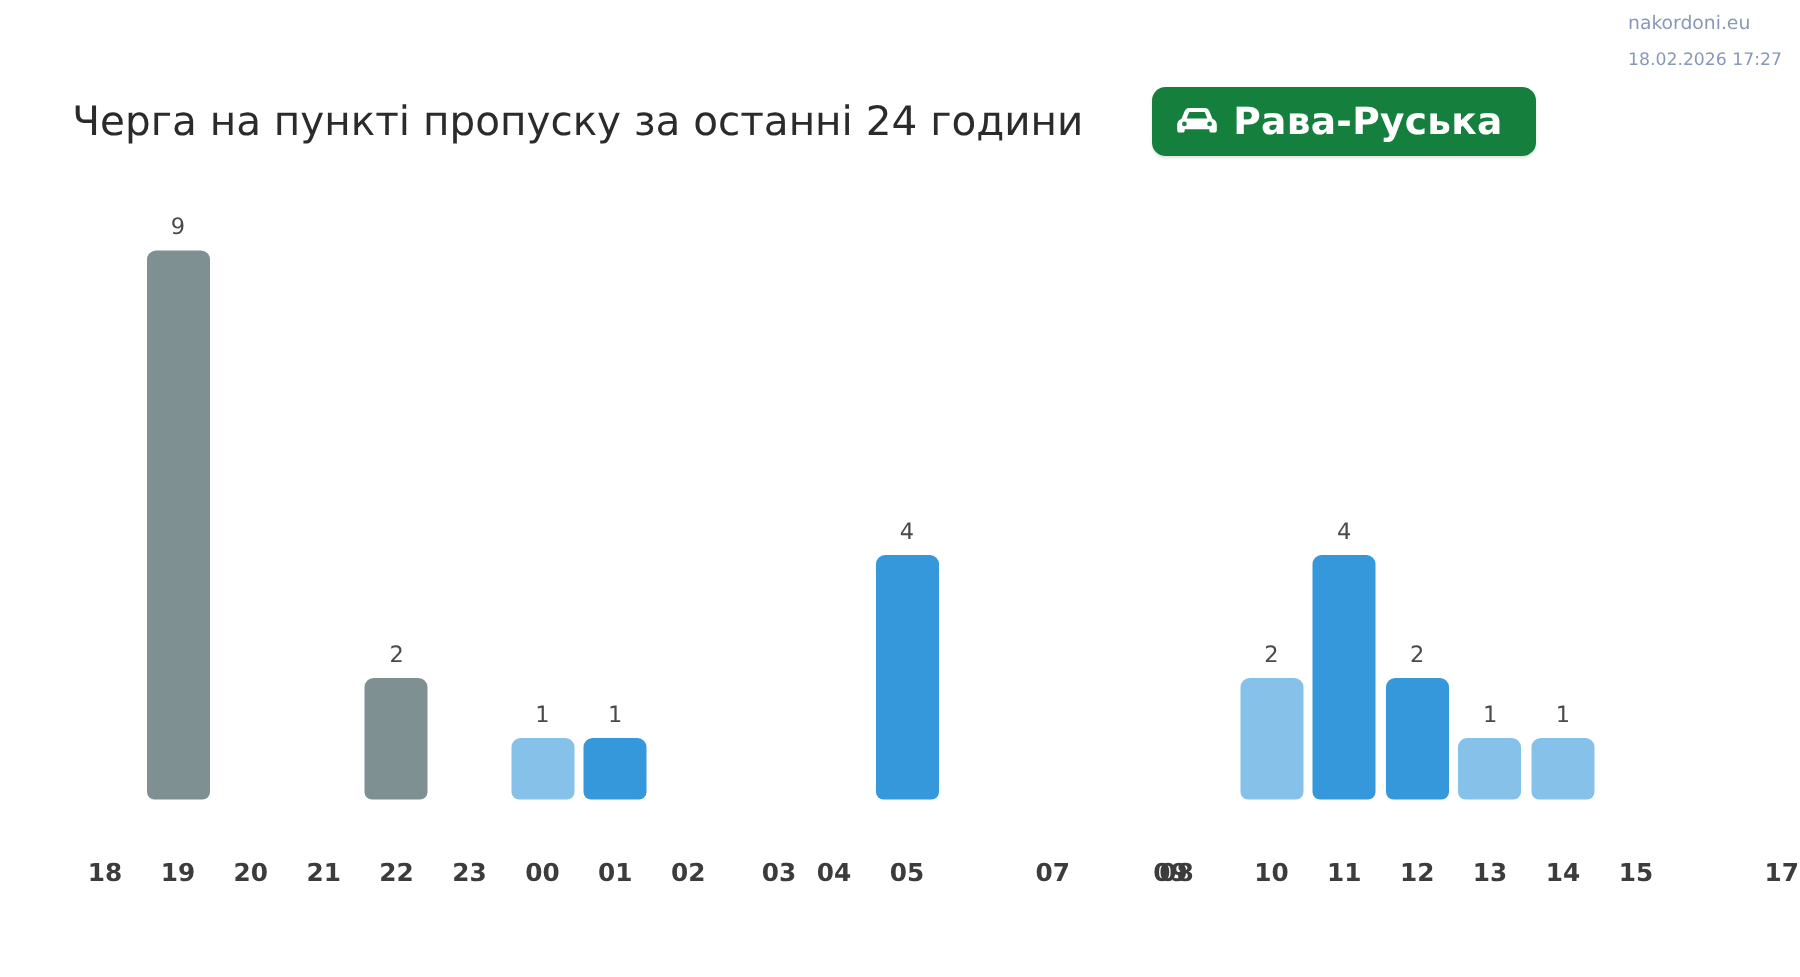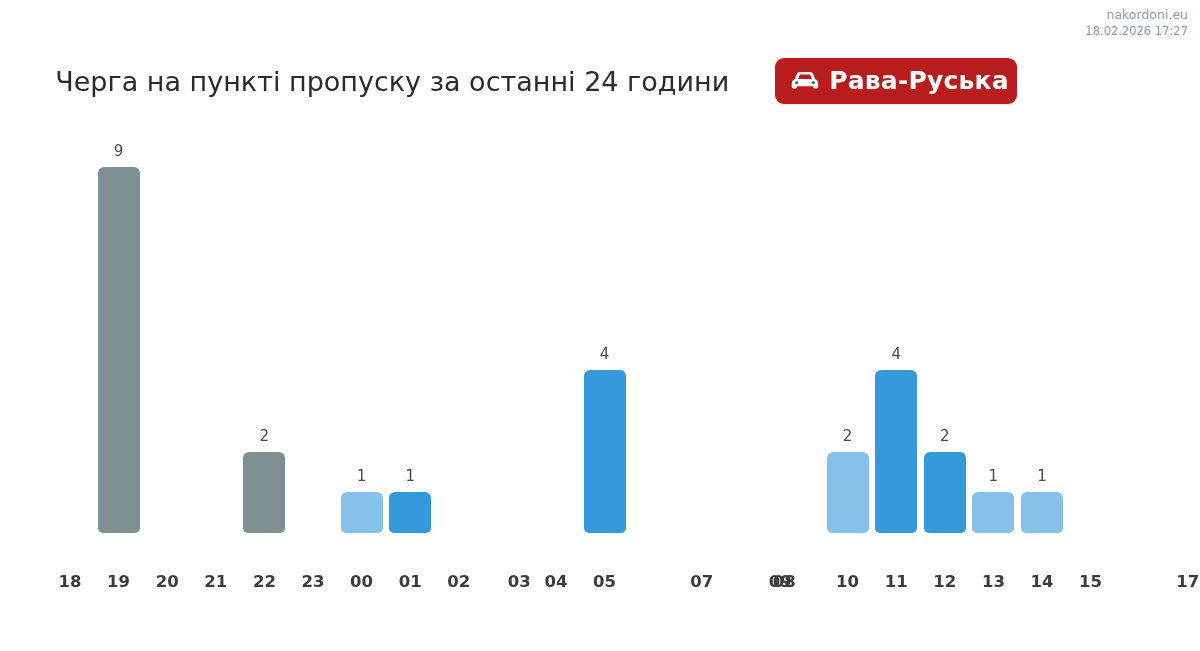--- a/index.html
+++ b/index.html
@@ -13,30 +13,30 @@
     font-family: "DejaVu Sans", "Liberation Sans", sans-serif;
     overflow: hidden;
     position: relative;
   }
 
   
   #watermark {
     position: absolute;
     top: 7px;
     right: 12px;
-    text-align: right;
     line-height: 1.35;
   }
   #watermark .site {
     font-size: 12.5px;
     color: #8898b8;
   }
   #watermark .stamp {
     font-size: 11.5px;
     color: #8898b8;
+    margin-top: 8px;
   }
 
   
   #title-row {
     position: absolute;
     top: 58px;
     left: 0;
     width: 1072px;
     display: flex;
     align-items: center;
@@ -46,23 +46,23 @@
   #chart-title {
     font-size: 27px;
     color: #2b2b2b;
     font-weight: normal;
     white-space: nowrap;
   }
   #checkpoint-badge {
     display: inline-flex;
     align-items: center;
     gap: 9px;
-    background: #b91c1c;
+    background: #15803d;
     border-radius: 9px;
-    padding: 8px 8px 9px 15px;
+    padding: 8px 22px 9px 15px;
     box-shadow: 0 1px 2px rgba(0,0,0,0.12);
     margin-left: 32px;
   }
   #checkpoint-badge .badge-label {
     font-size: 25px;
     font-weight: bold;
     color: #ffffff;
     white-space: nowrap;
     letter-spacing: 0.2px;
   }

